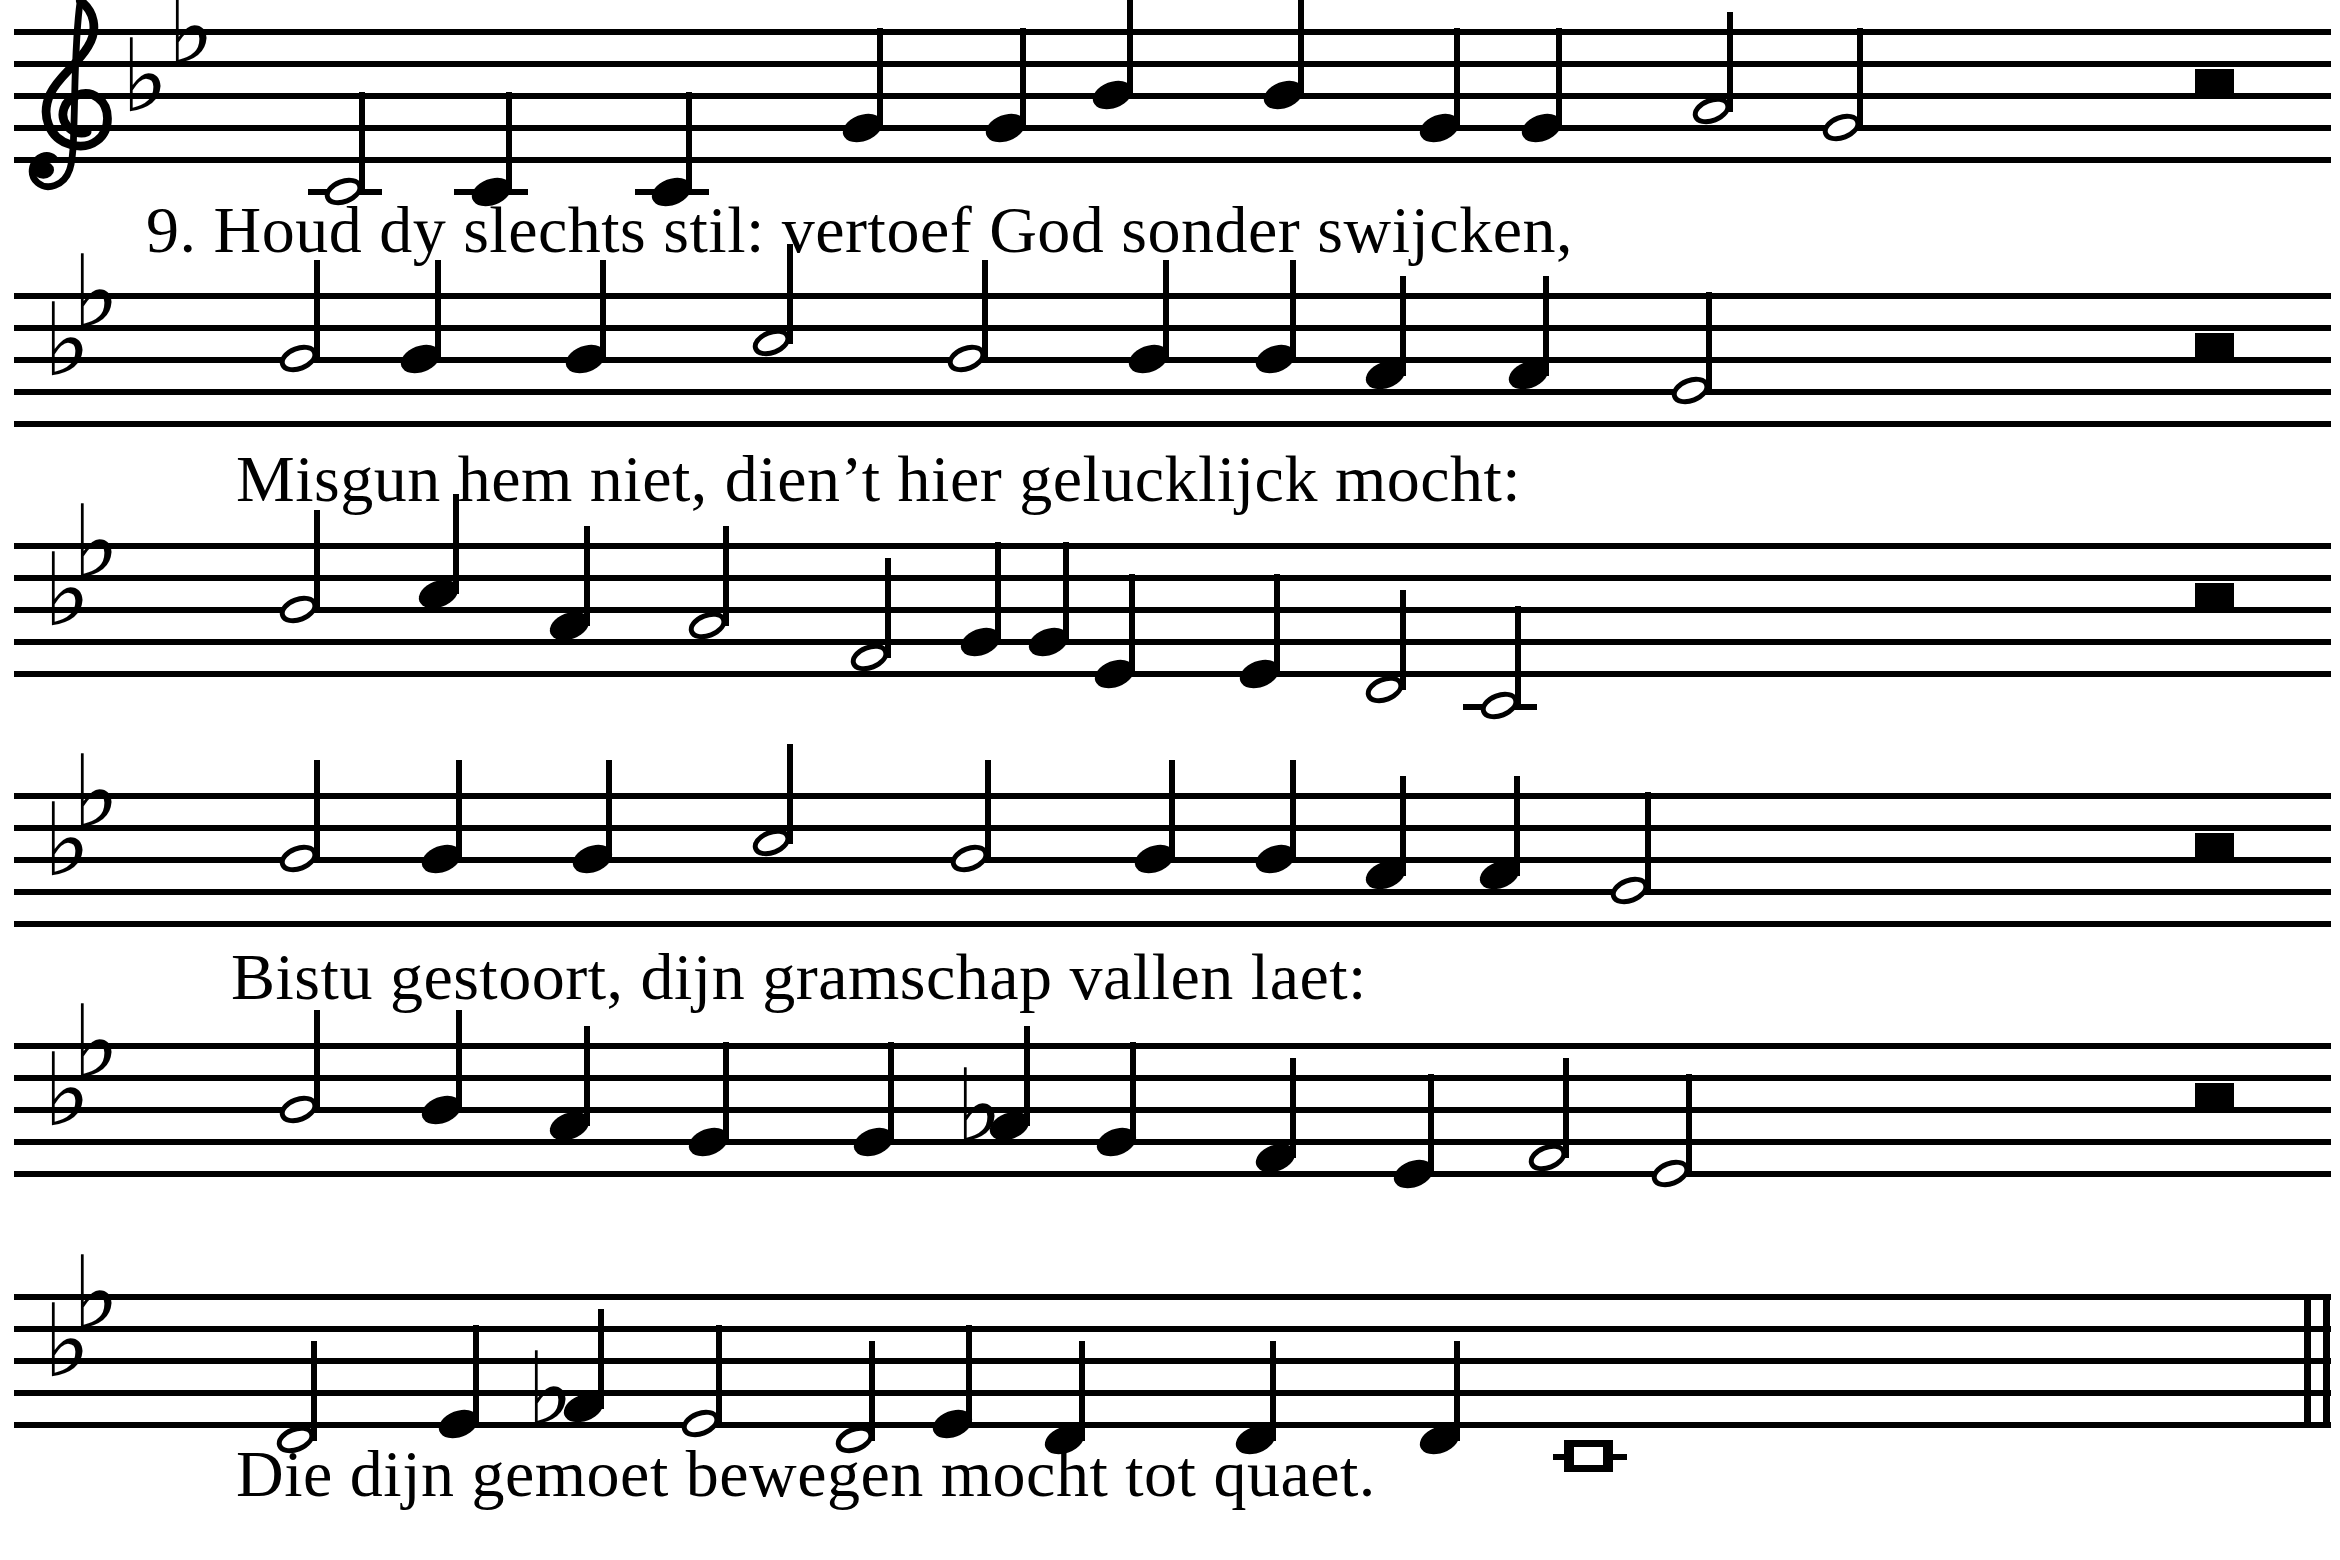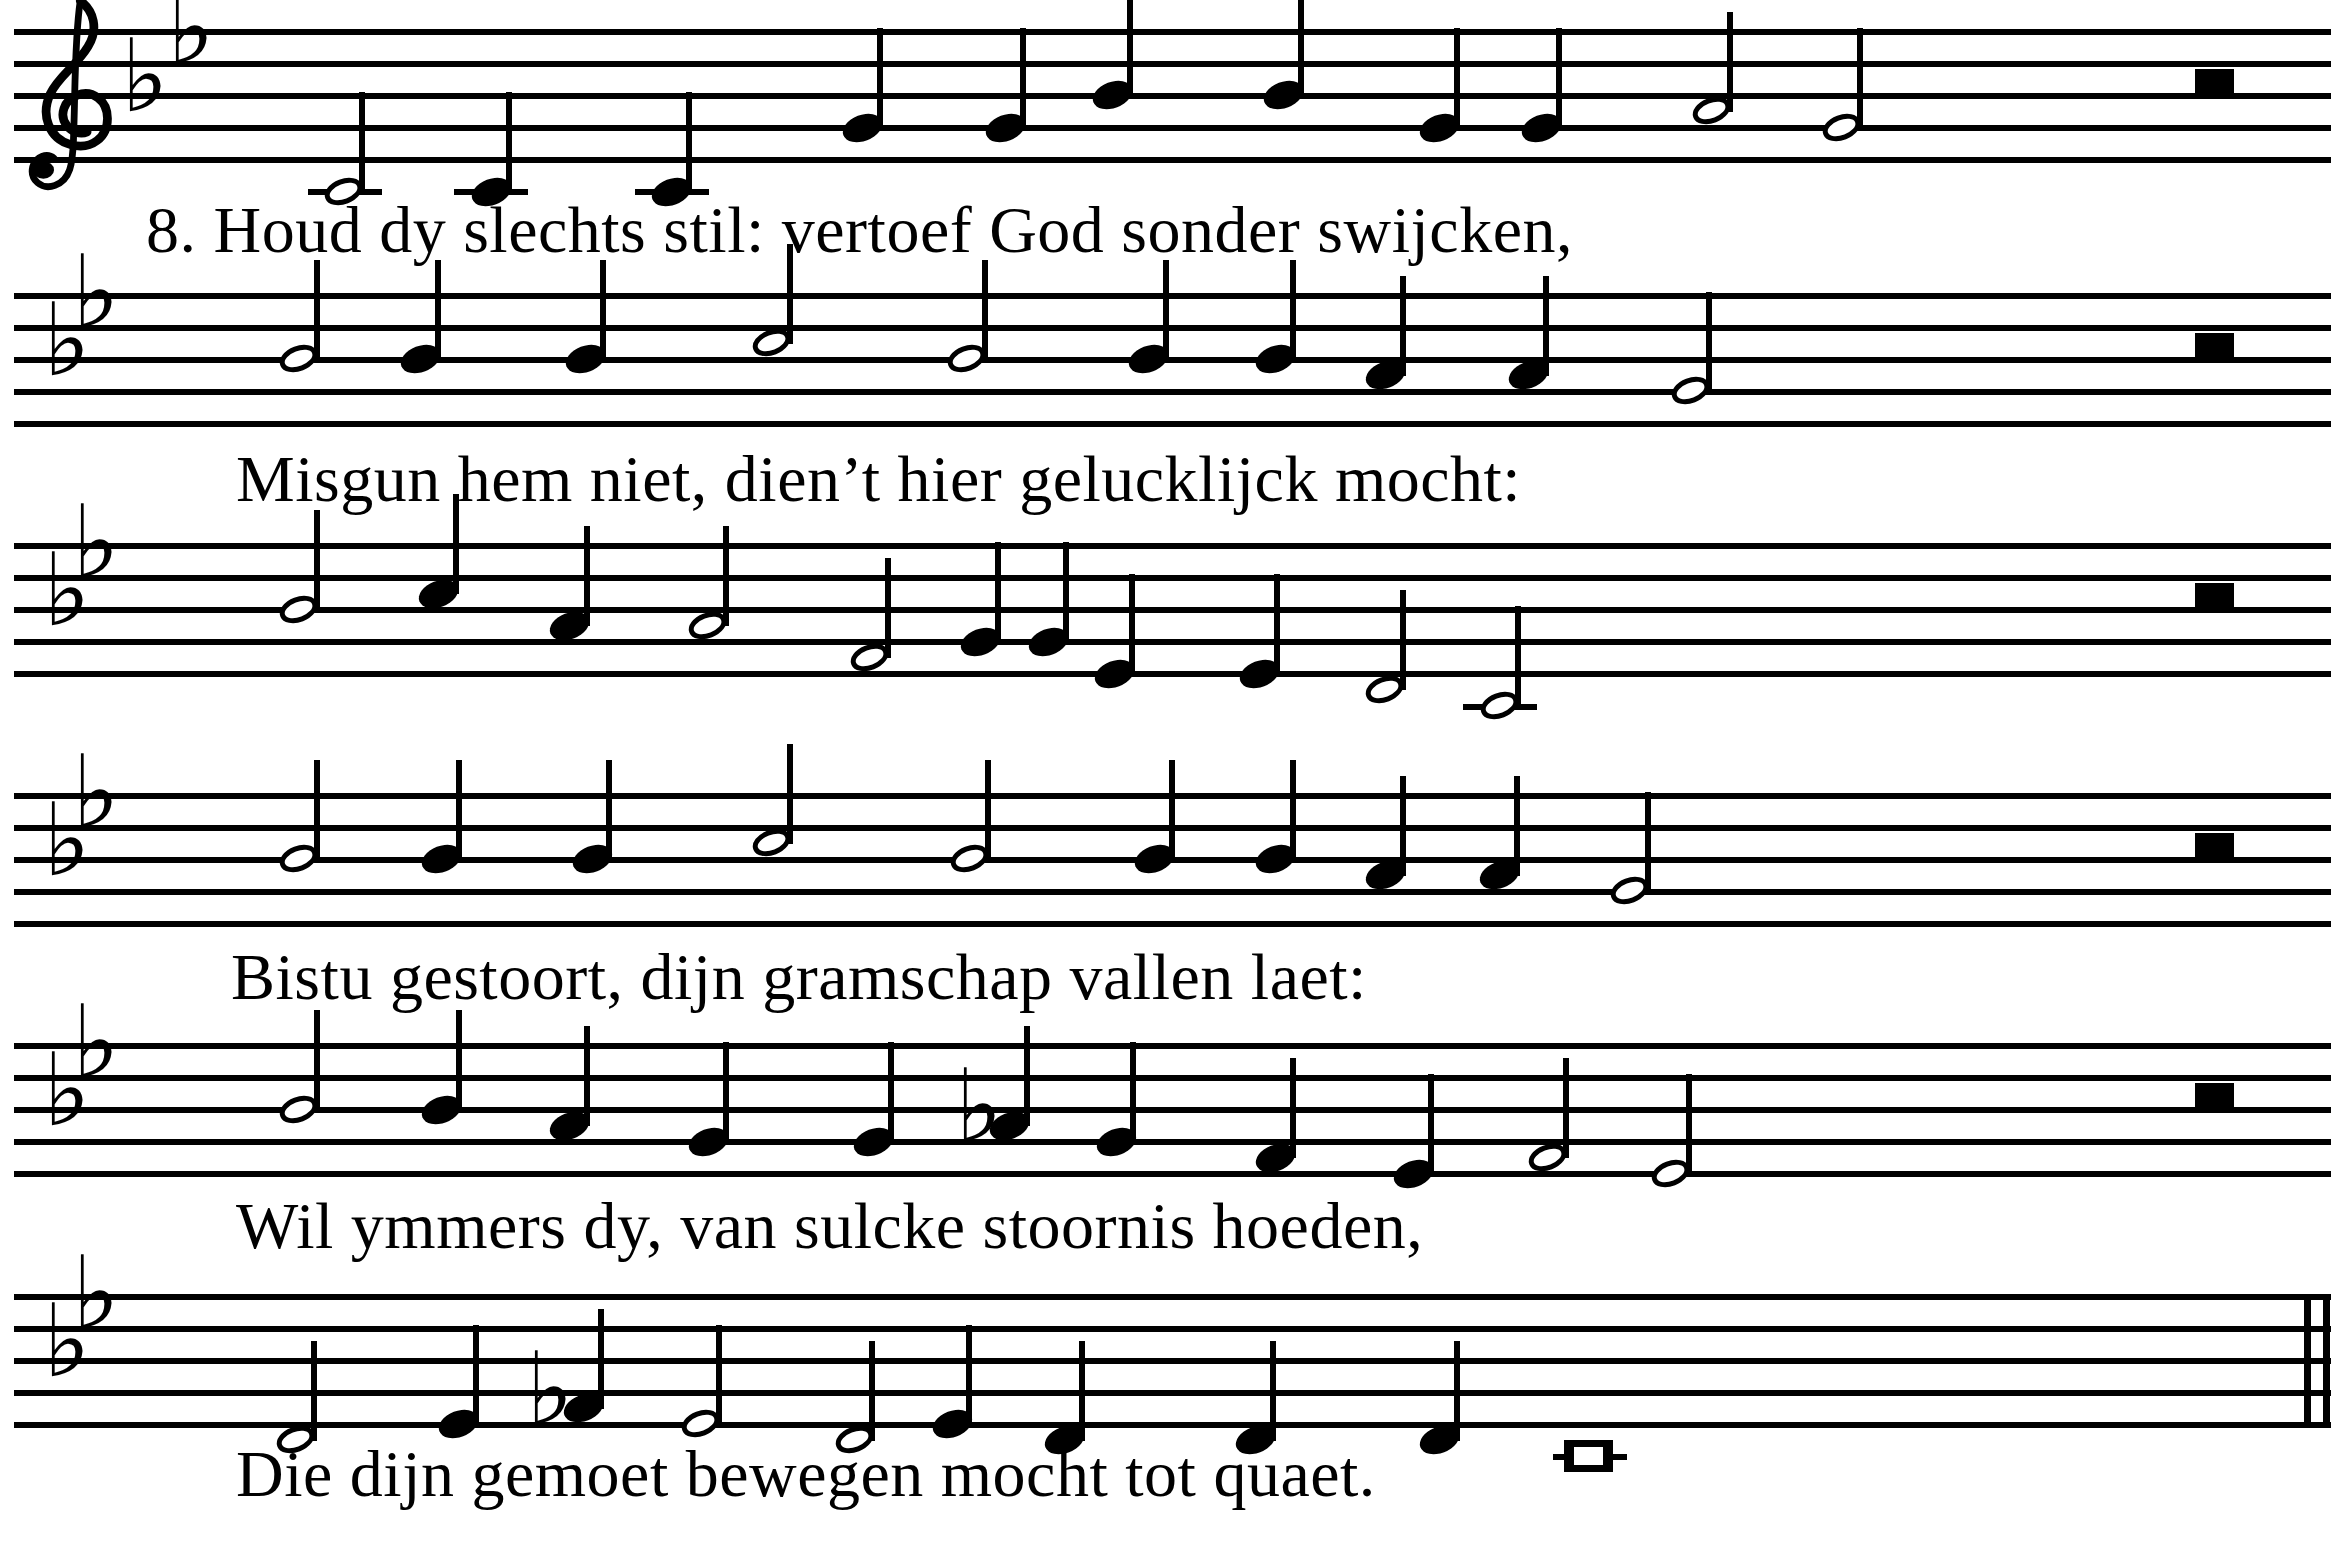--- a/index.html
+++ b/index.html
@@ -216,19 +216,18 @@
       <div class="nh q" style="left: 1419px; top: 1427px;"></div>
       <div class="stem" style="left: 1454px; top: 1341px; height: 100px;"></div>
       <div class="ledger" style="left: 1553px; top: 1454px;"></div>
       <div class="breve" style="left: 1564px; top: 1440px;"></div>
       <div class="bar" style="left: 2304px; top: 1294px; height: 134px;"></div>
       <div class="bar" style="left: 2323px; top: 1294px; height: 134px;"></div>
     </div>
     <div class="flat" style="left: 43px; top: 1291px;">♭</div>
     <div class="flat" style="left: 72px; top: 1243px;">♭</div>
     <div class="flat" style="left: 526px; top: 1339px;">♭</div>
-    <div class="lyric" style="left: 146px; top: 190px;">8. Houd dy slechts stil: vertoef God sonder swijcken,</div>
+    <div class="lyric" style="left: 146px; top: 190px;">9. Houd dy slechts stil: vertoef God sonder swijcken,</div>
     <div class="lyric" style="left: 236px; top: 439px;">Misgun hem niet, dien’t hier gelucklijck mocht:</div>
     <div class="lyric" style="left: 231px; top: 937px;">Bistu gestoort, dijn gramschap vallen laet:</div>
-    <div class="lyric" style="left: 236px; top: 1186px;">Wil ymmers dy, van sulcke stoornis hoeden,</div>
     <div class="lyric" style="left: 236px; top: 1434px;">Die dijn gemoet bewegen mocht tot quaet.</div>
   </div>
 
 
 </body></html>

